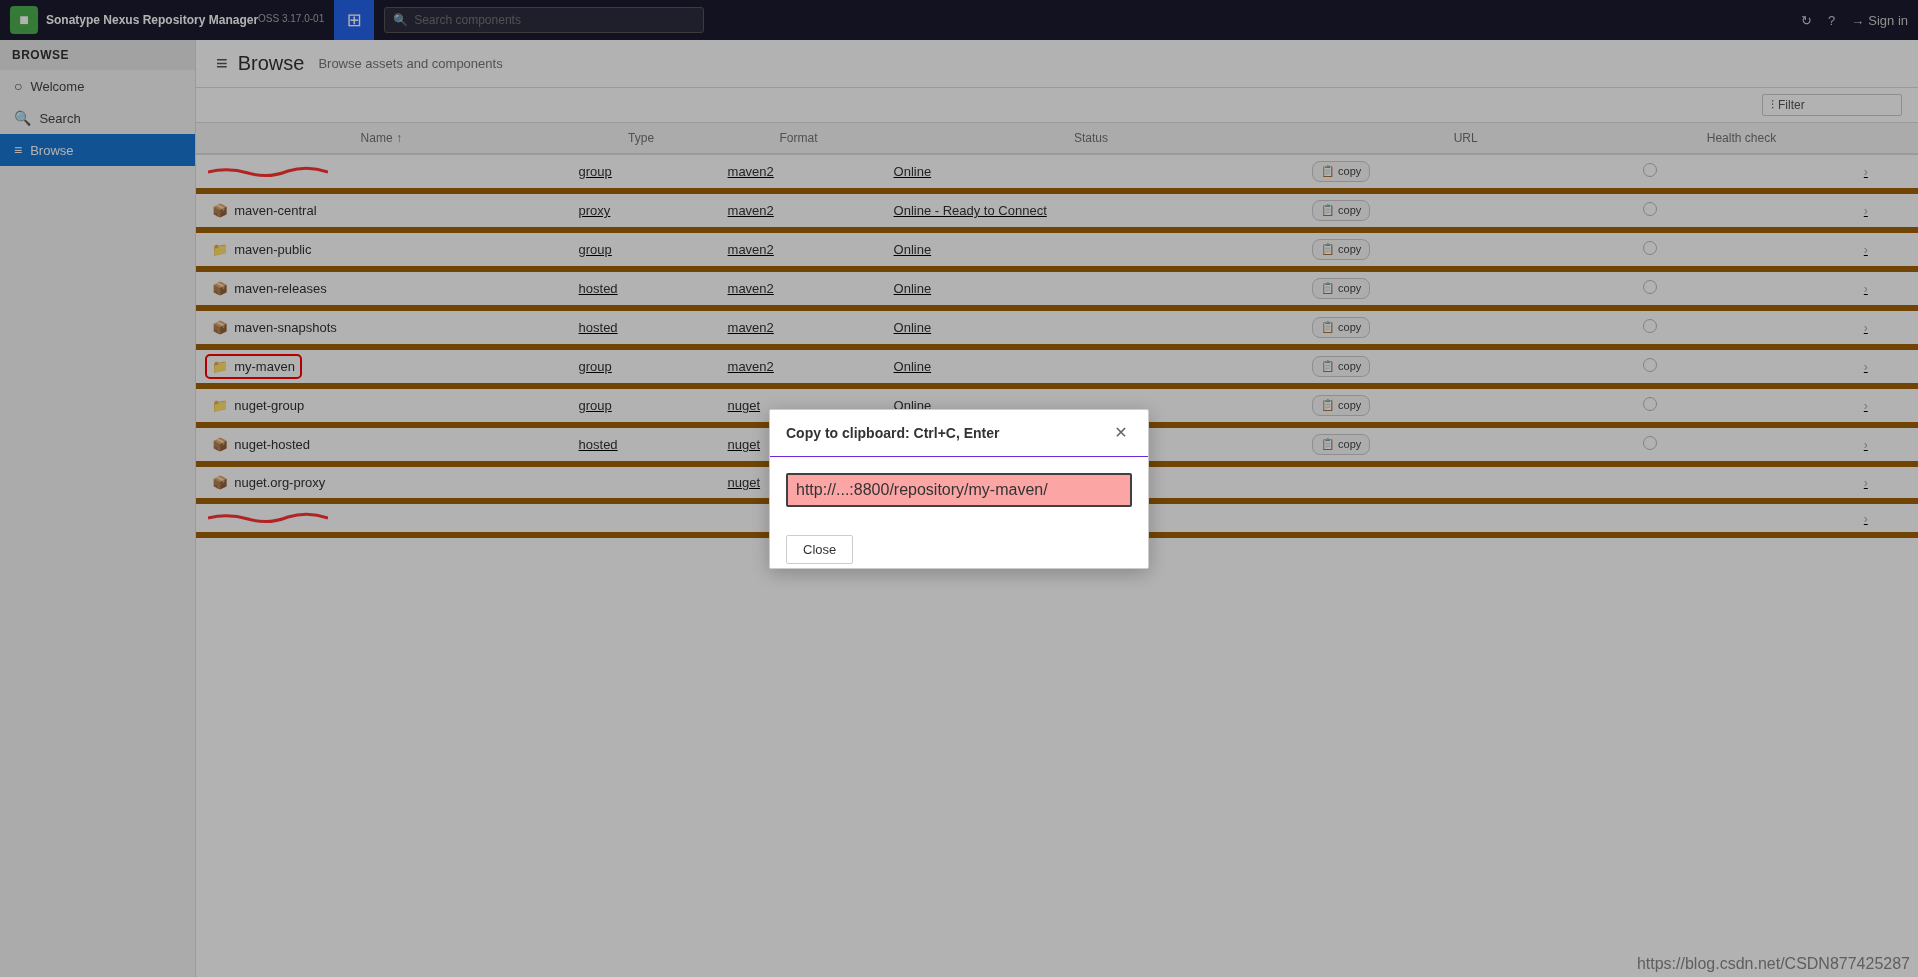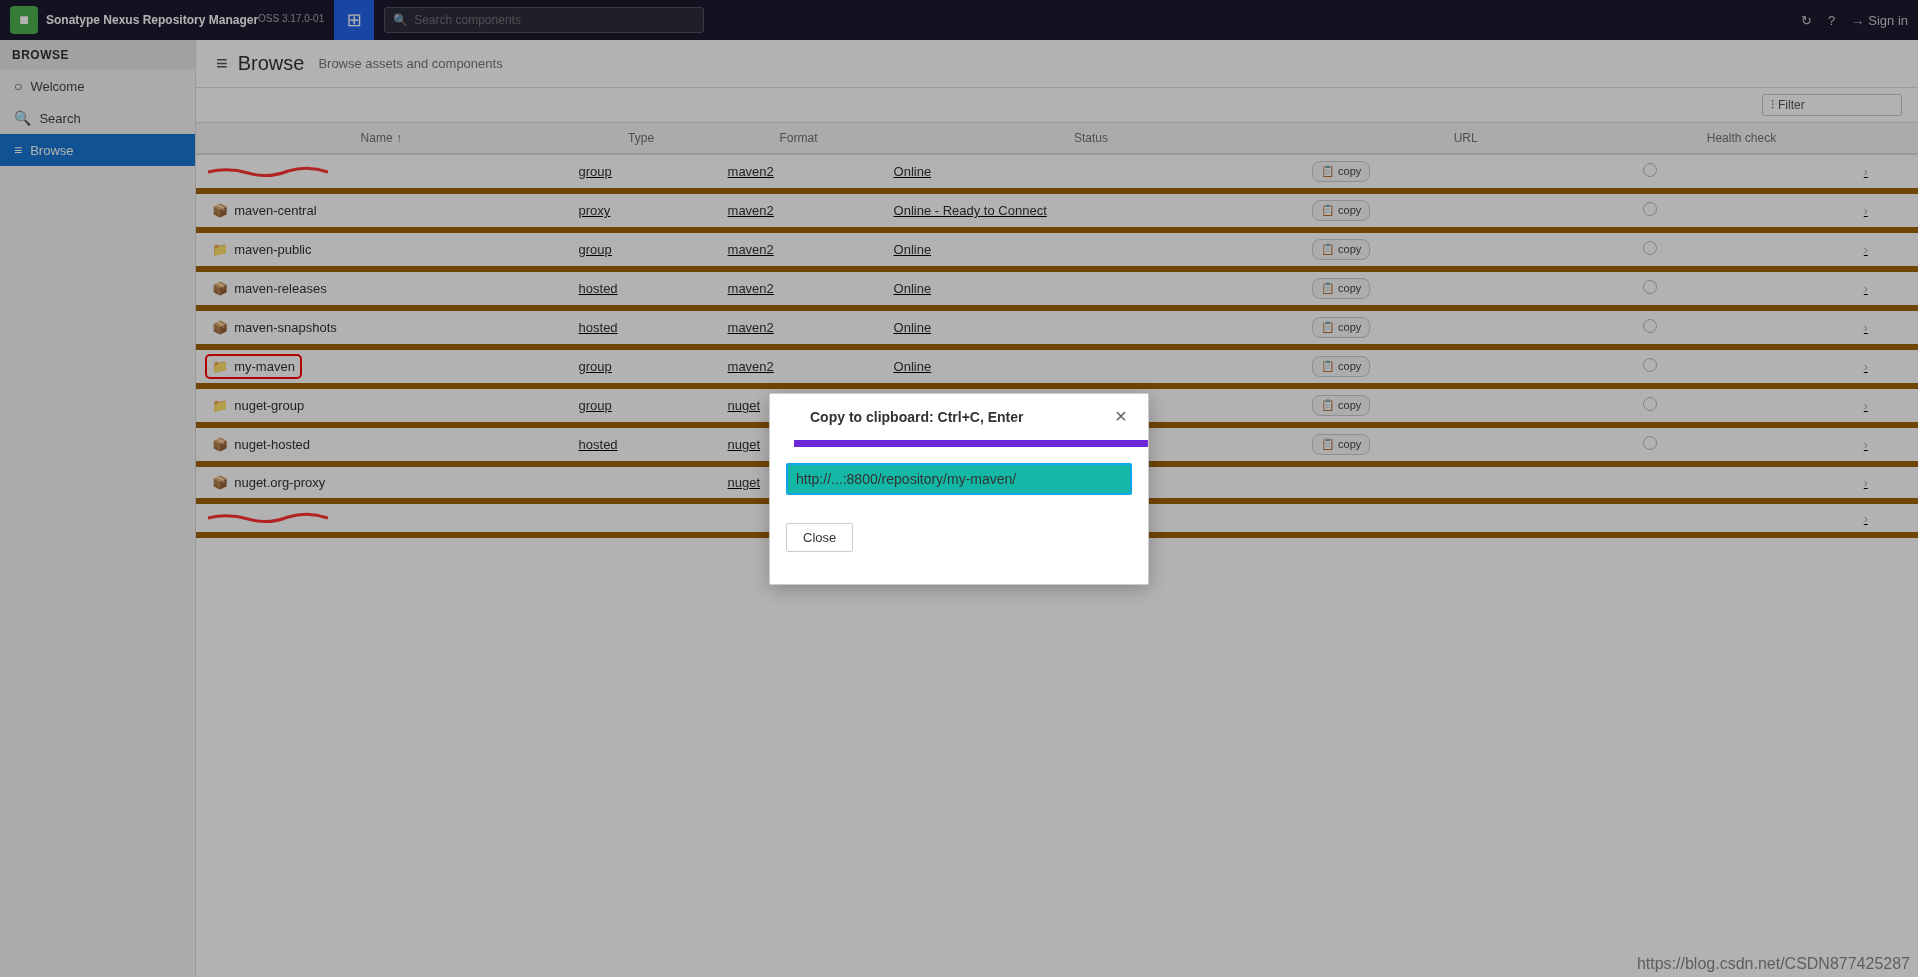--- a/index.html
+++ b/index.html
@@ -234,48 +234,47 @@
       border: 1px solid #ccc;
       border-radius: 2px;
       width: 380px;
       box-shadow: 0 4px 20px rgba(0,0,0,0.25);
     }
     .dialog-header {
       display: flex;
       align-items: center;
       justify-content: space-between;
       padding: 12px 16px;
-      border-bottom: 7px solid #6d28d9;
-      margin-left: 24px;
+      border-bottom: 1px solid #6d28d9;
     }
     .dialog-title { font-size: 14px; font-weight: 600; color: #333; }
     .dialog-close {
       cursor: pointer;
       color: #666;
       font-size: 16px;
       width: 22px;
       height: 22px;
       display: flex;
       align-items: center;
       justify-content: center;
       border-radius: 50%;
     }
     .dialog-body { padding: 16px; }
     .dialog-url-input {
       width: 100%;
       padding: 6px 8px;
-      border: 2px solid #0ea5e9;
+      border: 2px solid #404040;
       border-radius: 2px;
-      font-size: 14px;
+      font-size: 16px;
       color: #333;
-      background: #14b8a6;
+      background: #fca5a5;
       outline: none;
       margin-bottom: 12px;
     }
-    .dialog-footer { padding: 0 16px 32px; }
+    .dialog-footer { padding: 0 16px 4px; }
     .close-btn {
       padding: 6px 16px;
       background: white;
       border: 1px solid #ccc;
       border-radius: 2px;
       cursor: pointer;
       font-size: 13px;
       color: #333;
     }
 

